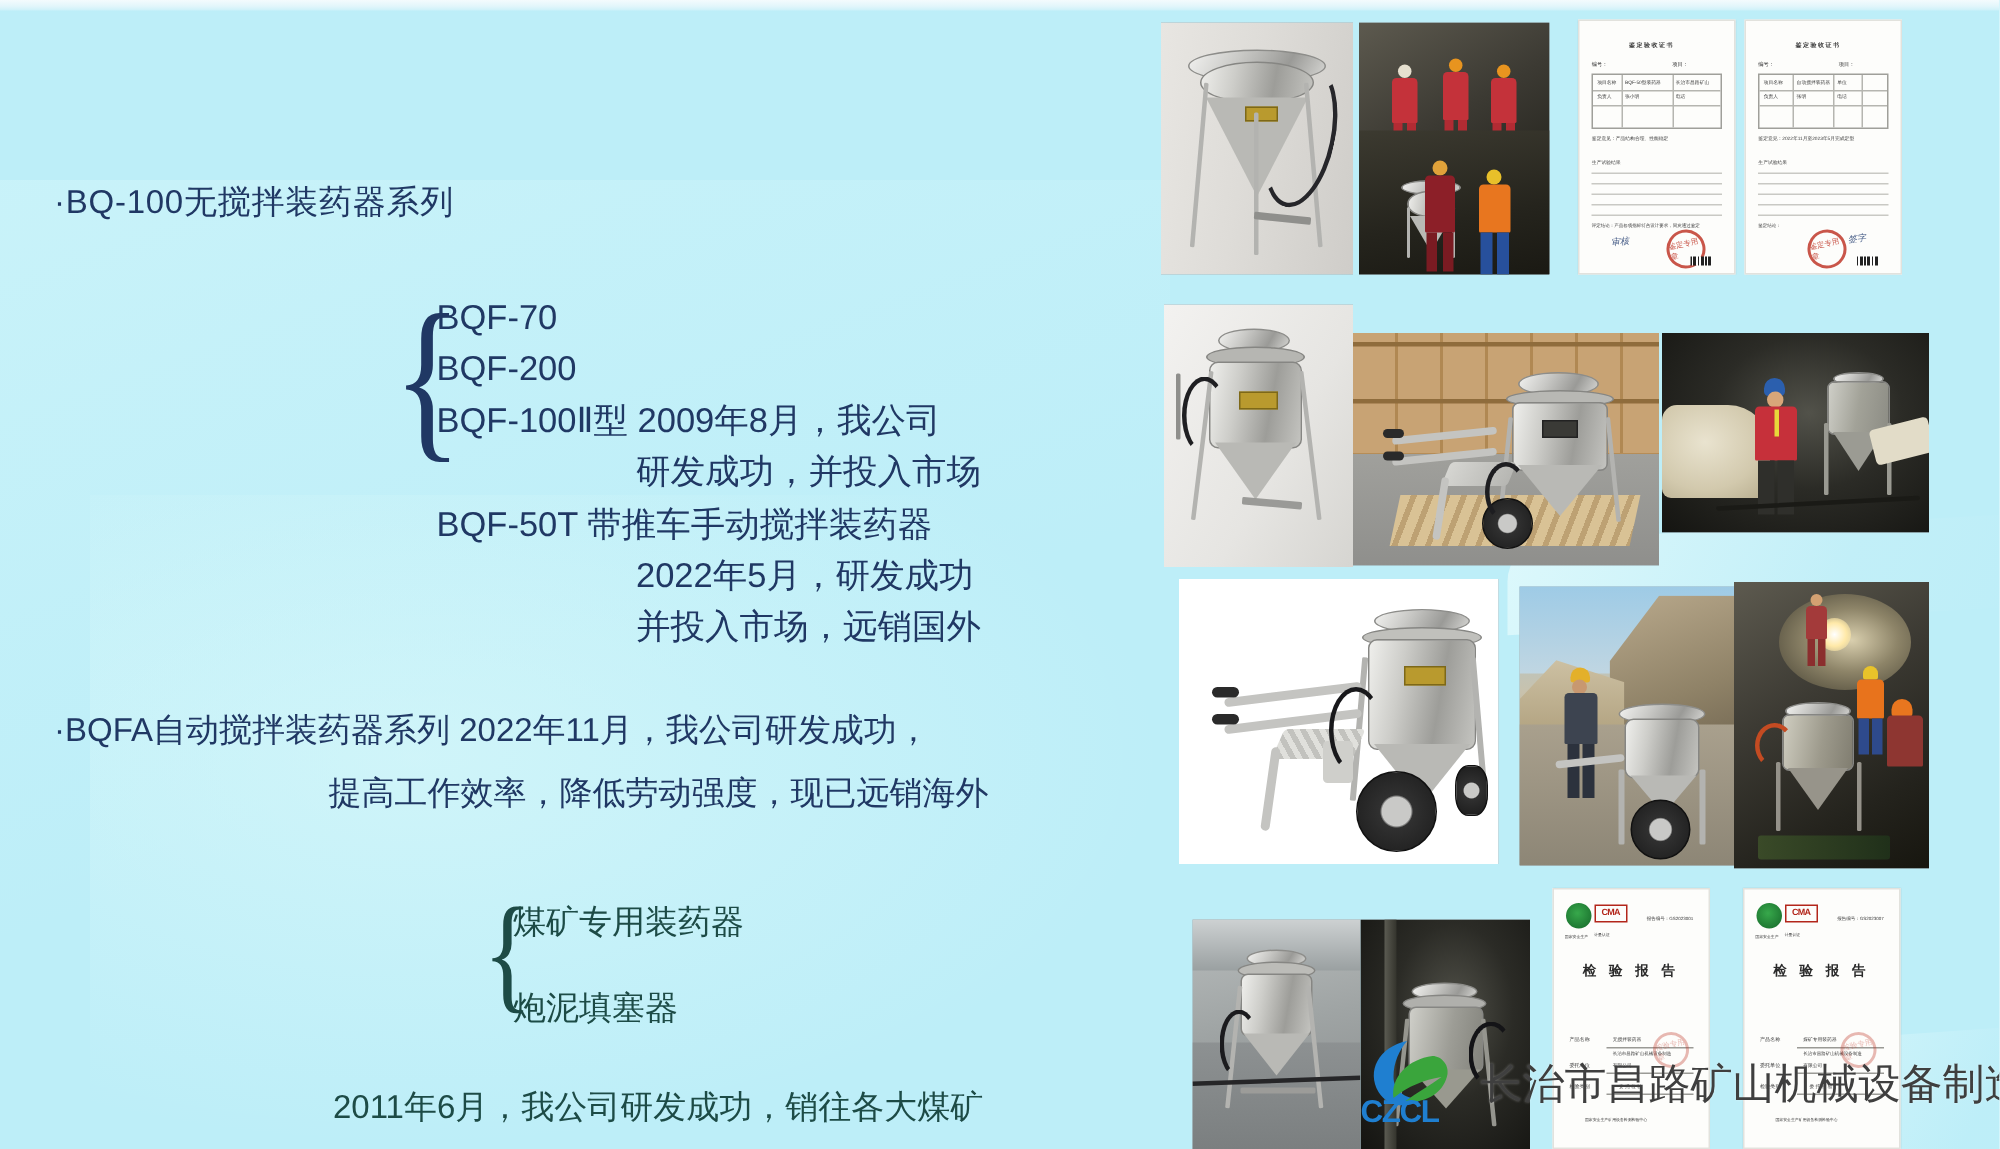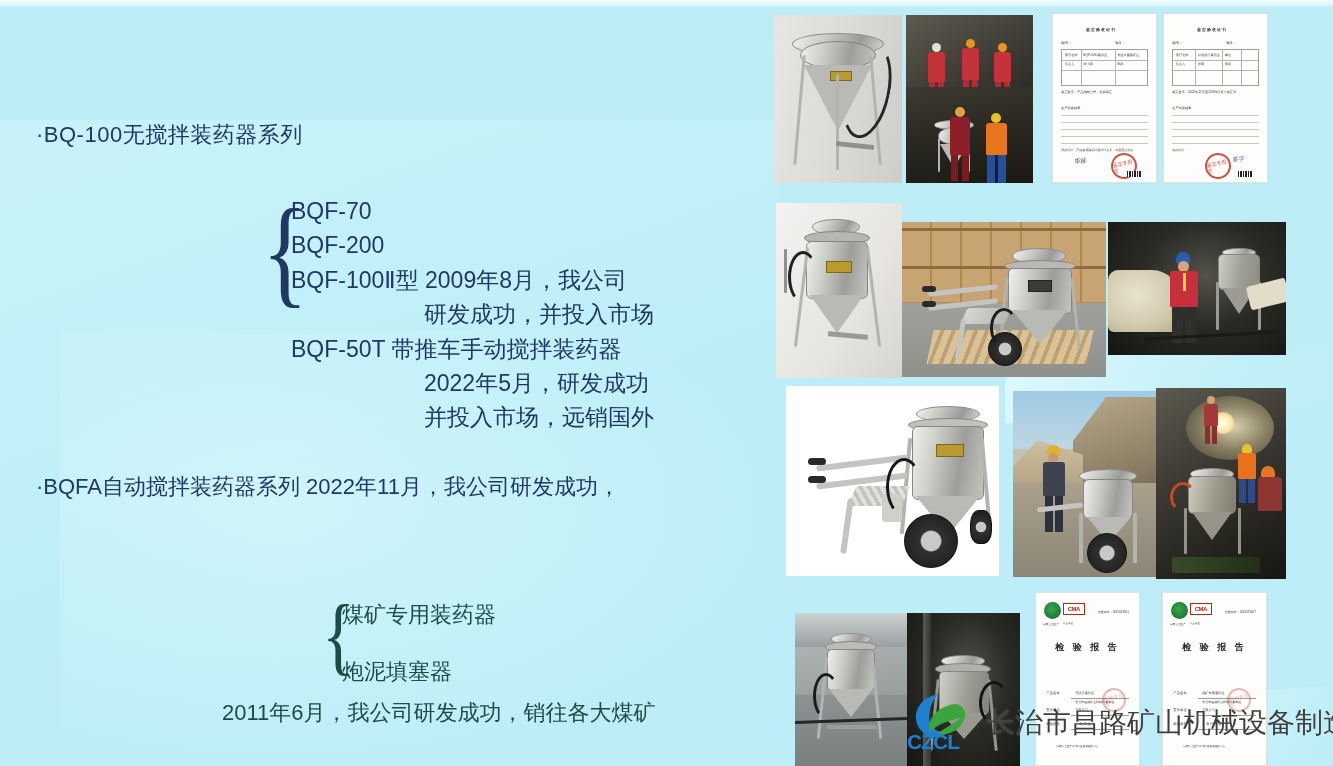--- a/index.html
+++ b/index.html
@@ -88,21 +88,21 @@
   .brace2 {
     position: absolute; left: 322px; top: 592px;
     font-size: 86px; line-height: 1; color: #1d4b46;
     font-family: "Liberation Serif", "DejaVu Serif", serif;
     font-weight: 300;
     transform: scaleX(0.8);
     transform-origin: left top;
   }
   .g2r1 { left: 342px; top: 600px; font-size: 22px; }
   .g2r2 { left: 342px; top: 657px; font-size: 22px; }
-  .g2r3 { left: 222px; top: 698px; font-size: 22px; }
+  .g2r3 { left: 222px; top: 723px; font-size: 22px; }
 
   
   .photo {
     position: absolute;
     overflow: hidden;
     background: #9fb2b8;
   }
   .photo .sky     { position:absolute; inset:0; }
 
   
@@ -241,20 +241,21 @@
     <div class="brace1">{</div>
     <div class="line g1r1 l-navy">BQF-70</div>
     <div class="line g1r2 l-navy">BQF-200</div>
     <div class="line g1r3 l-navy">BQF-100Ⅱ型  2009年8月，我公司</div>
     <div class="line g1r4 l-navy">研发成功，并投入市场</div>
     <div class="line g1r5 l-navy">BQF-50T 带推车手动搅拌装药器</div>
     <div class="line g1r6 l-navy">2022年5月，研发成功</div>
     <div class="line g1r7 l-navy">并投入市场，远销国外</div>
 
     <div class="line b3r1 l-navy">·BQFA自动搅拌装药器系列  2022年11月，我公司研发成功，</div>
+    <div class="line b3r2 l-navy">提高工作效率，降低劳动强度，现已远销海外</div>
 
     <div class="brace2">{</div>
     <div class="line g2r1 l-teal">煤矿专用装药器</div>
     <div class="line g2r2 l-teal">炮泥填塞器</div>
     <div class="line g2r3 l-teal">2011年6月，我公司研发成功，销往各大煤矿</div>
   </div>
 
   <div class="photo" style="left:774px; top:15px; width:128px; height:168px;">
     <div class="sky wall-white"></div>
     <div class="vessel" style="left:0;top:0;right:0;bottom:0;">

